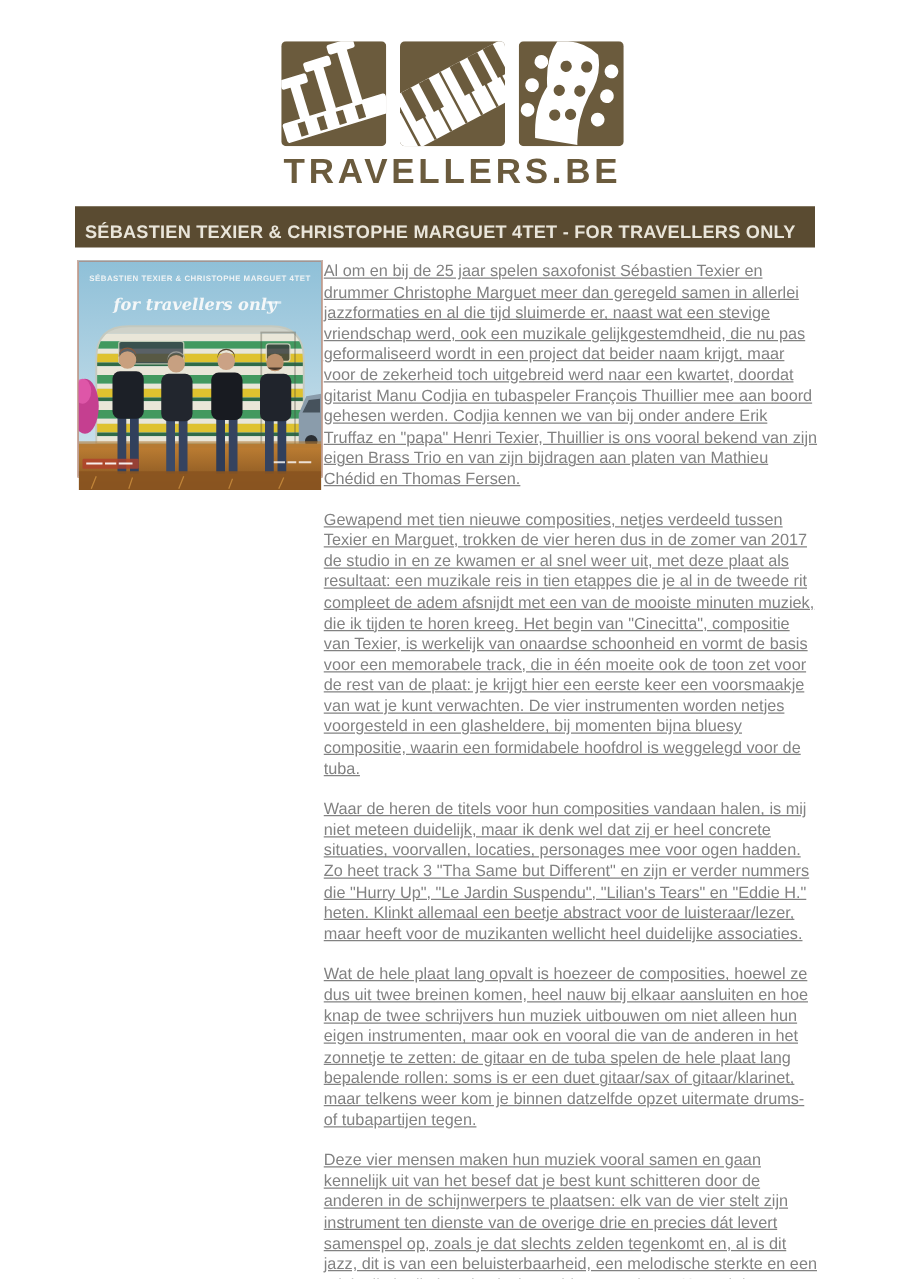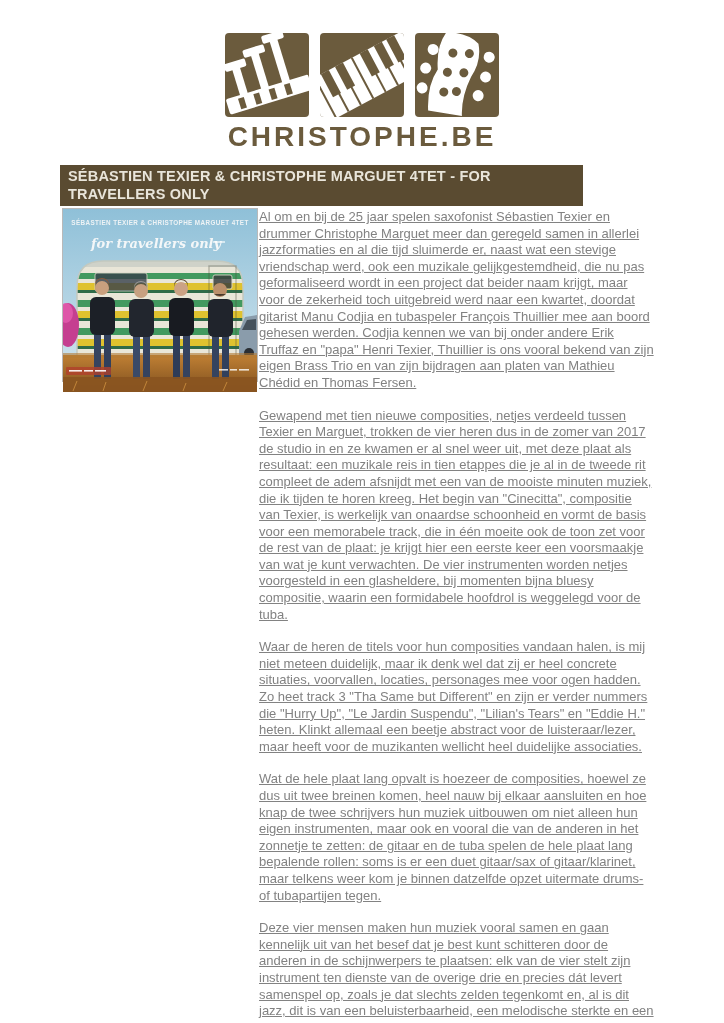--- a/index.html
+++ b/index.html
@@ -6,23 +6,23 @@
   body { font-family:"Liberation Sans", sans-serif; }
   .page { position:relative; width:724px; height:1023px; background:#fff; overflow:hidden; }
 
   
   .logo { position:absolute; top:33px; left:0; width:724px; display:flex; flex-direction:column; align-items:center; }
   .logo-squares { display:flex; gap:11px; }
   .logo-squares svg { display:block; }
   .logo-text { margin-top:6px; font-size:28px; font-weight:bold; letter-spacing:3px; color:#6b5b3d; line-height:1; }
 
   
-  .title-bar { position:absolute; top:165px; left:60px; width:523px; box-sizing:border-box;
+  .title-bar { position:absolute; top:165px; left:60px; width:592px; box-sizing:border-box;
                background:#5a4b31; color:#e9e5da; font-weight:bold; font-size:14.5px;
-               line-height:18px; padding:2px 8px 3px 8px; letter-spacing:0.2px; }
+               line-height:18px; padding:12px 8px 3px 8px; letter-spacing:0.2px; }
 
   
   .content { position:absolute; top:208px; left:62px; width:594px; display:flex; align-items:flex-start; }
   .album-cover { flex:0 0 196px; width:196px; height:174px; box-sizing:border-box; border:1px solid #b9b9b9; background:#c2410c; }
   .album-cover svg { display:block; }
   .review { width:404px; margin-left:1px; color:#828282; font-size:13px; line-height:16.6px; }
   .review p { margin:0 0 16px 0; padding:0;text-decoration:underline; }
   .review p:first-child { margin-top:1px; }
 </style>
 </head>
@@ -105,21 +105,21 @@
                 <circle cx="10" cy="44" r="5.5"></circle>
                 <circle cx="12" cy="64" r="5.5"></circle>
               <circle cx="68" cy="16" r="5.5"></circle>
                 <circle cx="70" cy="36" r="5.5"></circle>
                 <circle cx="68" cy="56" r="5.5"></circle>
             </g>
           </g>
         </g>
       </svg>
     </div>
-    <div class="logo-text">CHRISTOPHE.BE</div>
+    <div class="logo-text">TRAVELLERS.BE</div>
   </div>
 
   <div class="title-bar">
     <span>SÉBASTIEN TEXIER &amp; CHRISTOPHE MARGUET 4TET - FOR TRAVELLERS ONLY</span>
   </div>
 
   <div class="content">
 
     <div class="album-cover">
       <svg width="194" height="183" viewBox="0 0 194 183">

